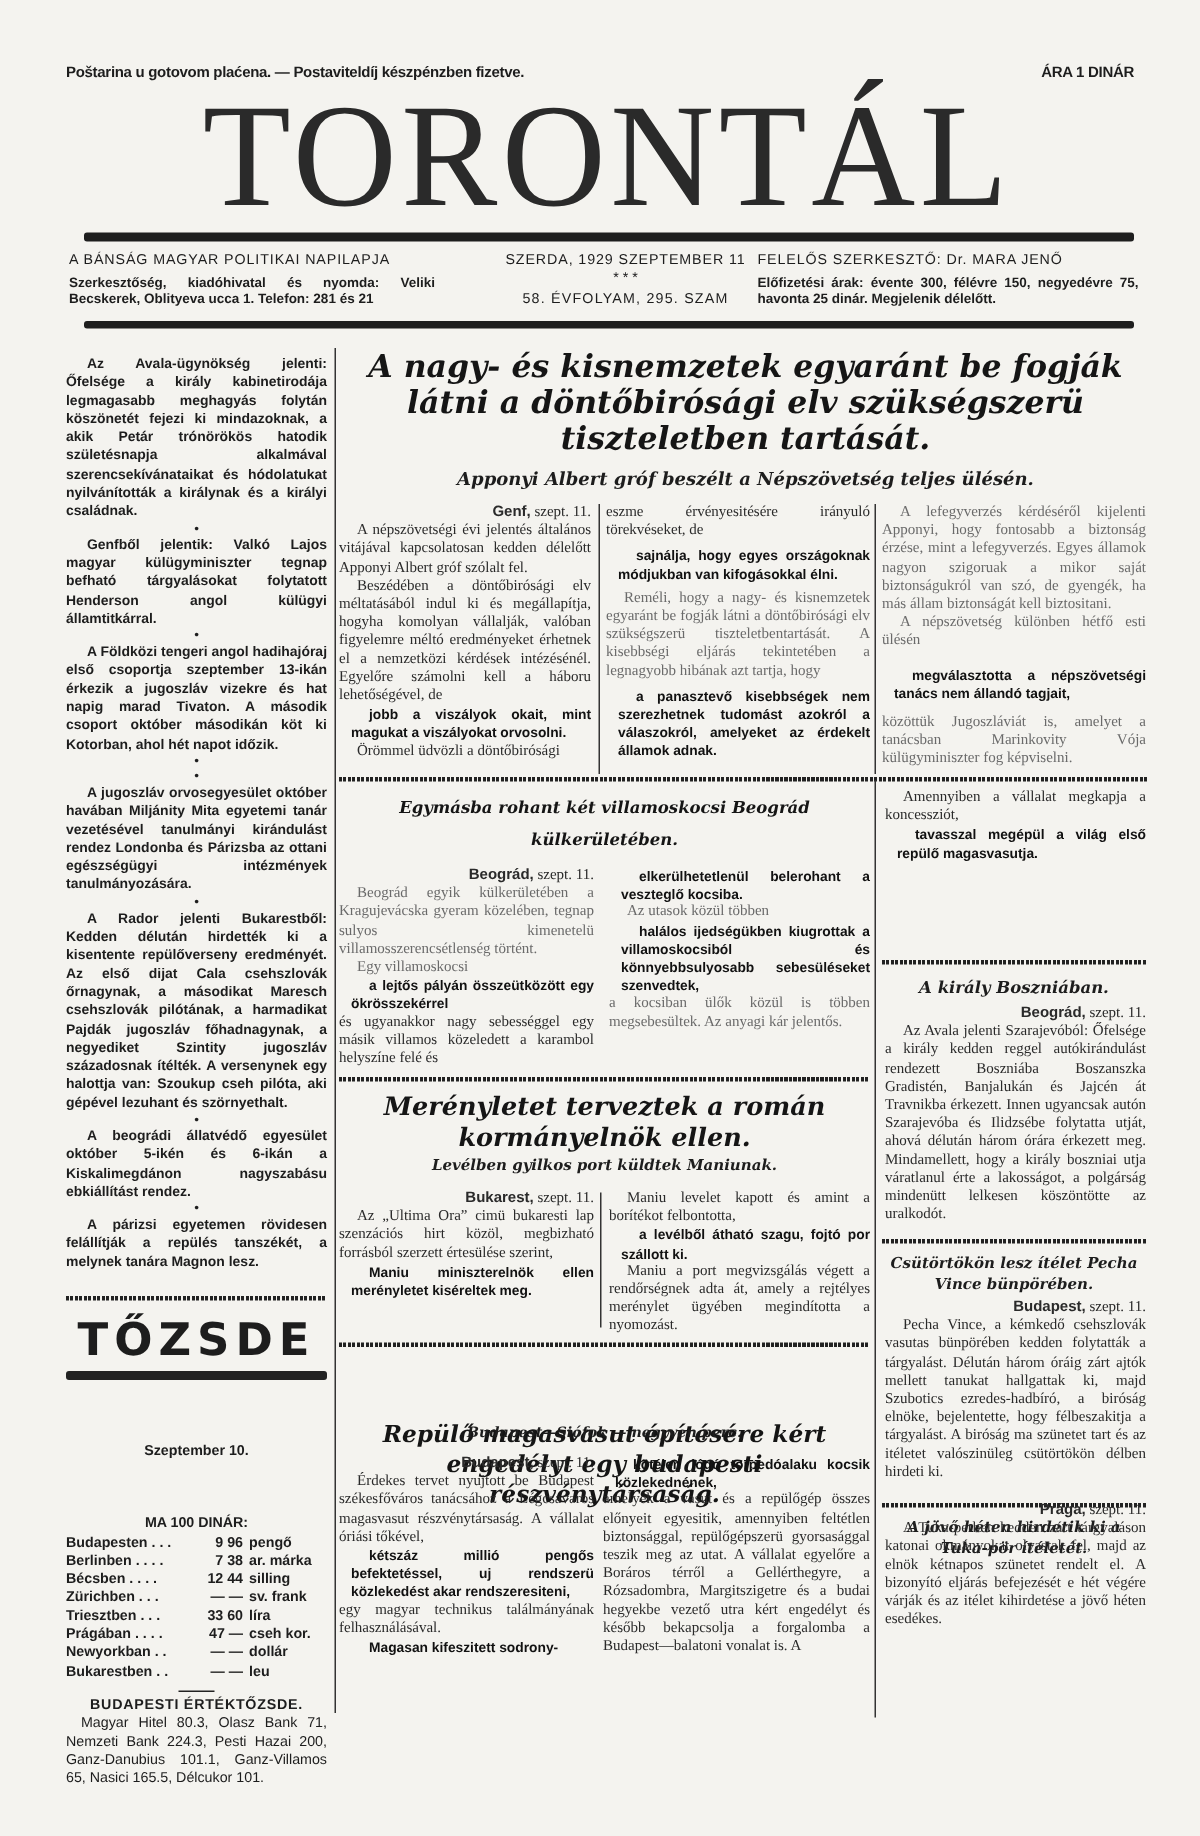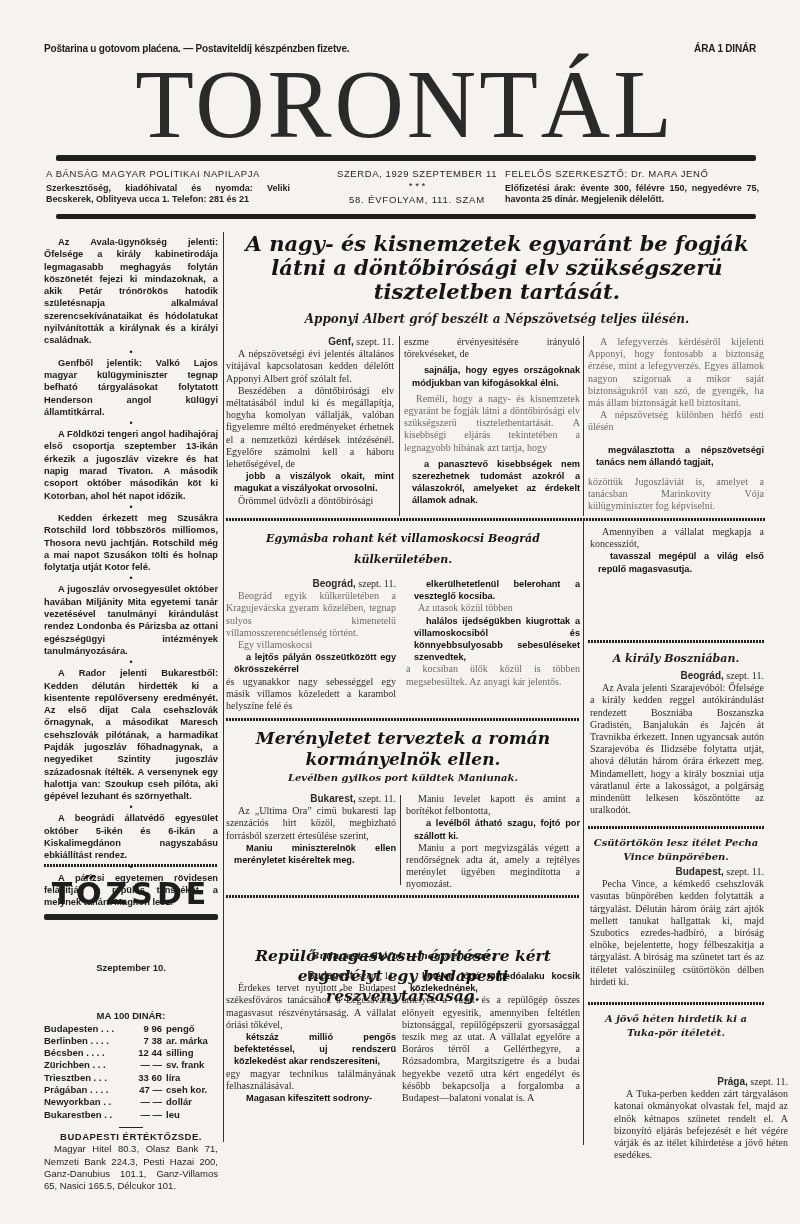--- a/index.html
+++ b/index.html
@@ -56,38 +56,37 @@
   <div class="rule" style="top:155px;height:6px;border-radius:2px;"></div>
 
   <div class="info">
     <div class="col c1">
       <div class="tag">A BÁNSÁG MAGYAR POLITIKAI NAPILAPJA</div>
       <div class="bold">Szerkesztőség, kiadóhivatal és nyomda: Veliki Becskerek, Oblityeva ucca 1. Telefon: 281 és 21</div>
     </div>
     <div class="col c2">
       <div class="tag">SZERDA, 1929 SZEPTEMBER 11</div>
       <div class="stars">* * *</div>
-      <div style="margin-top:4px;letter-spacing:0.8px;">58. ÉVFOLYAM, 111. SZAM</div>
+      <div style="margin-top:4px;letter-spacing:0.8px;">58. ÉVFOLYAM, 295. SZAM</div>
     </div>
     <div class="col c3">
       <div class="tag">FELELŐS SZERKESZTŐ: Dr. MARA JENŐ</div>
       <div class="bold">Előfizetési árak: évente 300, félévre 150, negyedévre 75, havonta 25 dinár. Megjelenik délelőtt.</div>
     </div>
   </div>
 
   <div class="rule" style="top:214px;height:5px;border-radius:2px;"></div>
 
   <div class="leftcol">
     <p>Az Avala-ügynökség jelenti: Őfelsége a király kabinetirodája legmagasabb meghagyás folytán köszönetét fejezi ki mindazoknak, a akik Petár trónörökös hatodik születésnapja alkalmával szerencsekívánataikat és hódolatukat nyilvánították a királynak és a királyi családnak.</p>
     <div class="dot">•</div>
     <p>Genfből jelentik: Valkó Lajos magyar külügyminiszter tegnap befható tárgyalásokat folytatott Henderson angol külügyi államtitkárral.</p>
     <div class="dot">•</div>
     <p>A Földközi tengeri angol hadihajóraj első csoportja szeptember 13-ikán érkezik a jugoszláv vizekre és hat napig marad Tivaton. A második csoport október másodikán köt ki Kotorban, ahol hét napot időzik.</p>
     <div class="dot">•</div>
-    <p>Kedden érkezett meg Szusákra Rotschild lord többszörös milliomos, Thosora nevü jachtján. Rotschild még a mai napot Szusákon tölti és holnap folytatja utját Kotor felé.</p>
     <div class="dot">•</div>
     <p>A jugoszláv orvosegyesület október havában Miljánity Mita egyetemi tanár vezetésével tanulmányi kirándulást rendez Londonba és Párizsba az ottani egészségügyi intézmények tanulmányozására.</p>
     <div class="dot">•</div>
     <p>A Rador jelenti Bukarestből: Kedden délután hirdették ki a kisentente repülőverseny eredményét. Az első dijat Cala csehszlovák őrnagynak, a másodikat Maresch csehszlovák pilótának, a harmadikat Pajdák jugoszláv főhadnagynak, a negyediket Szintity jugoszláv századosnak ítélték. A versenynek egy halottja van: Szoukup cseh pilóta, aki gépével lezuhant és szörnyethalt.</p>
     <div class="dot">•</div>
     <p>A beográdi állatvédő egyesület október 5-ikén és 6-ikán a Kiskalimegdánon nagyszabásu ebkiállítást rendez.</p>
     <div class="dot">•</div>
     <p>A párizsi egyetemen rövidesen felállítják a repülés tanszékét, a melynek tanára Magnon lesz.</p>
   </div>
 
@@ -243,18 +242,18 @@
 
   <div class="sub" style="left:588px;top:836px;width:176px;font-size:10px;line-height:14px;">Csütörtökön lesz ítélet Pecha Vince bünpörében.</div>
   <div class="txt" style="left:590px;top:866px;width:174px;">
     <div class="dl"><b>Budapest,</b> <span>szept. 11.</span></div>
     <p>Pecha Vince, a kémkedő csehszlovák vasutas bünpörében kedden folytatták a tárgyalást. Délután három óráig zárt ajtók mellett tanukat hallgattak ki, majd Szubotics ezredes-hadbíró, a biróság elnöke, bejelentette, hogy félbeszakitja a tárgyalást. A biróság ma szünetet tart és az itéletet valószinüleg csütörtökön délben hirdeti ki.</p>
   </div>
 
   <div class="dotrule" style="left:588px;top:1002px;width:176px;"></div>
 
   <div class="sub" style="left:588px;top:1012px;width:176px;font-size:10px;line-height:14px;">A jövő héten hirdetik ki a Tuka-pör ítéletét.</div>
-  <div class="txt" style="left:590px;top:1076px;width:174px;margin-left:24px;">
+  <div class="txt" style="left:590px;top:1001px;width:174px;">
     <div class="dl"><b>Prága,</b> <span>szept. 11.</span></div>
     <p>A Tuka-perben kedden zárt tárgyaláson katonai okmányokat olvastak fel, majd az elnök kétnapos szünetet rendelt el. A bizonyító eljárás befejezését e hét végére várják és az itélet kihirdetése a jövő héten esedékes.</p>
   </div>
 
 </div>
 
 </body></html>

